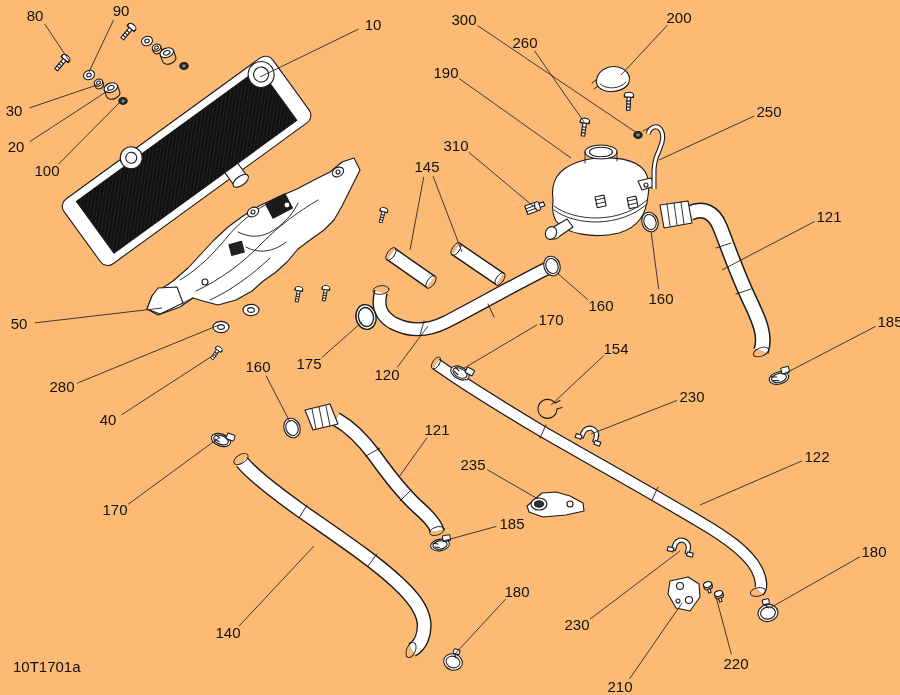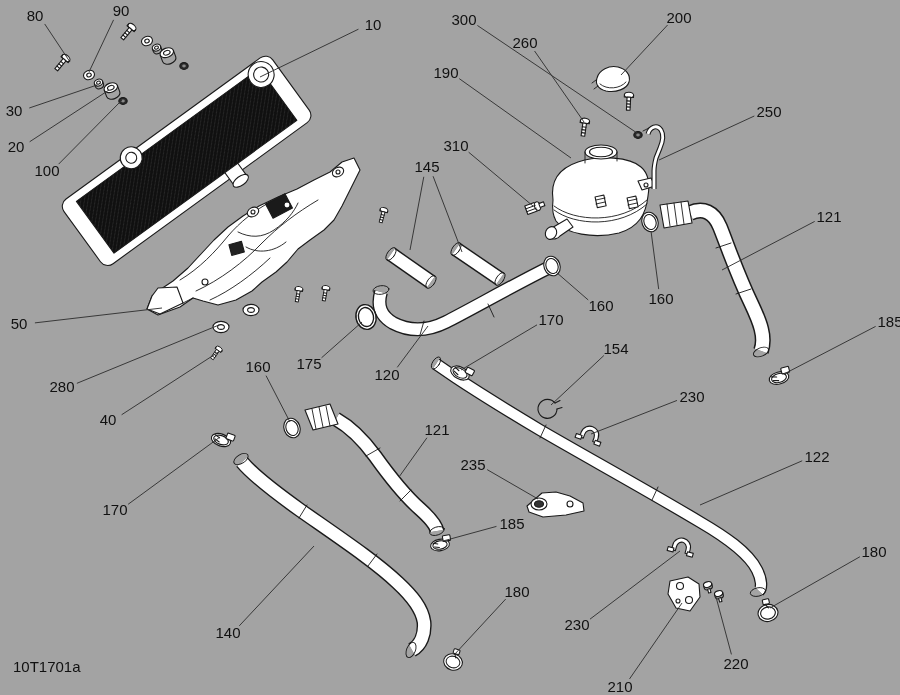--- a/index.html
+++ b/index.html
@@ -1,16 +1,16 @@
 <!DOCTYPE html>
 <html><head>
 <meta charset="utf-8">
 <style>
   html,body{margin:0;padding:0;background:#fff;}
-  .stage{position:relative;width:900px;height:695px;background:#a3a3a3;overflow:hidden;
+  .stage{position:relative;width:900px;height:695px;background:#fdba74;overflow:hidden;
          font-family:"Liberation Sans",sans-serif;}
   svg{position:absolute;left:0;top:0;}
   .part{fill:#fff;stroke:#1a1a1a;stroke-width:1.1;stroke-linejoin:round;stroke-linecap:round;}
   .tube-o{fill:none;stroke:#1a1a1a;stroke-linecap:butt;}
   .tube-i{fill:none;stroke:#fff;stroke-linecap:butt;}
   .seam{stroke:#1a1a1a;stroke-width:.9;fill:none;}
   .thin{stroke:#1a1a1a;stroke-width:.9;fill:none;}
   #callouts line{stroke:#333;stroke-width:.95;}
   #callouts text{font:15px "Liberation Sans",sans-serif;fill:#111;text-anchor:middle;}
   .code-text{font:15px "Liberation Sans",sans-serif;fill:#111;}

